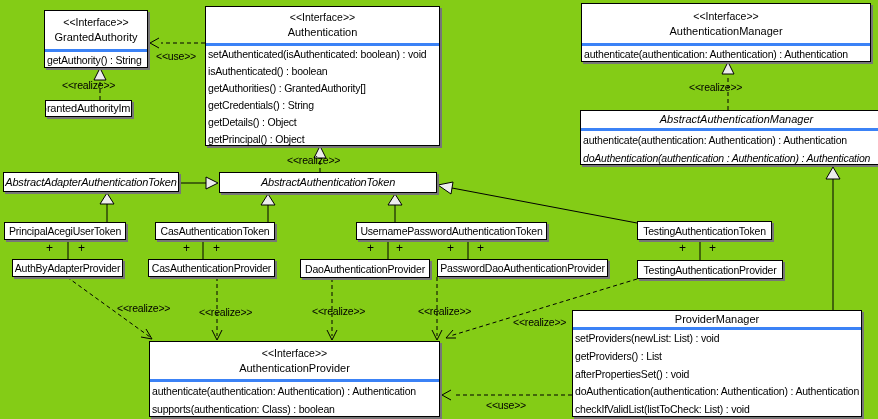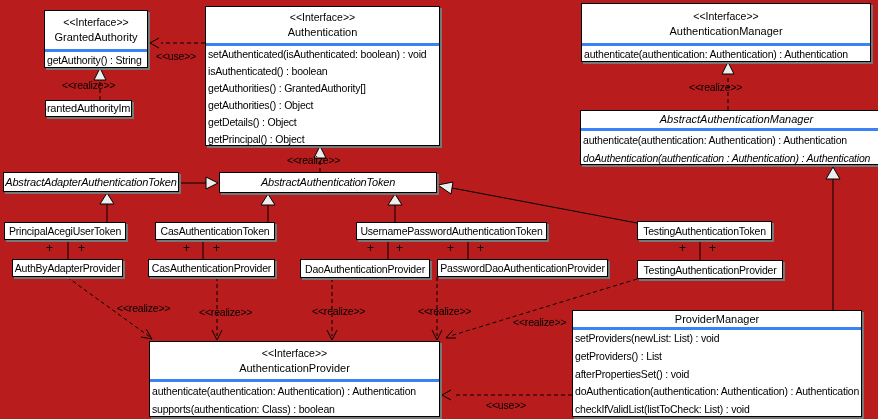--- a/index.html
+++ b/index.html
@@ -1,17 +1,17 @@
 <!DOCTYPE html>
 <html><head>
 <meta charset="utf-8">
 <style>
   html,body { margin:0; padding:0; background:#ededed; }
   .canvas {
-    position:relative; width:878px; height:419px; background:#b91c1c;
+    position:relative; width:878px; height:419px; background:#84cc16;
     font-family:"Liberation Sans", sans-serif; overflow:hidden; color:#000;
   }
   svg.wires { position:absolute; left:0; top:0; pointer-events:none; }
   .box {
     position:absolute; background:#ffffff; border:1px solid #000;
     box-shadow:2px 2px 0 #777777; box-sizing:border-box;
   }
   .title {
     display:flex; flex-direction:column; justify-content:center; align-items:center;
     box-sizing:border-box;
@@ -153,21 +153,21 @@
 
   <div class="box" style="left:205px;top:6px;width:235px;height:140px">
     <div class="title" style="height:36px">
       <div class="stereo">&lt;&lt;Interface&gt;&gt;</div>
       <div class="cname">Authentication</div>
     </div>
     <div class="methods">
       <div class="m">setAuthenticated(isAuthenticated: boolean) : void</div>
       <div class="m">isAuthenticated() : boolean</div>
       <div class="m">getAuthorities() : GrantedAuthority[]</div>
-      <div class="m">getAuthorities() : Object</div>
+      <div class="m">getCredentials() : String</div>
       <div class="m">getDetails() : Object</div>
       <div class="m">getPrincipal() : Object</div>
     </div>
   </div>
 
   <div class="box" style="left:581px;top:3px;width:290px;height:59px">
     <div class="title" style="height:39px">
       <div class="stereo">&lt;&lt;Interface&gt;&gt;</div>
       <div class="cname">AuthenticationManager</div>
     </div>

